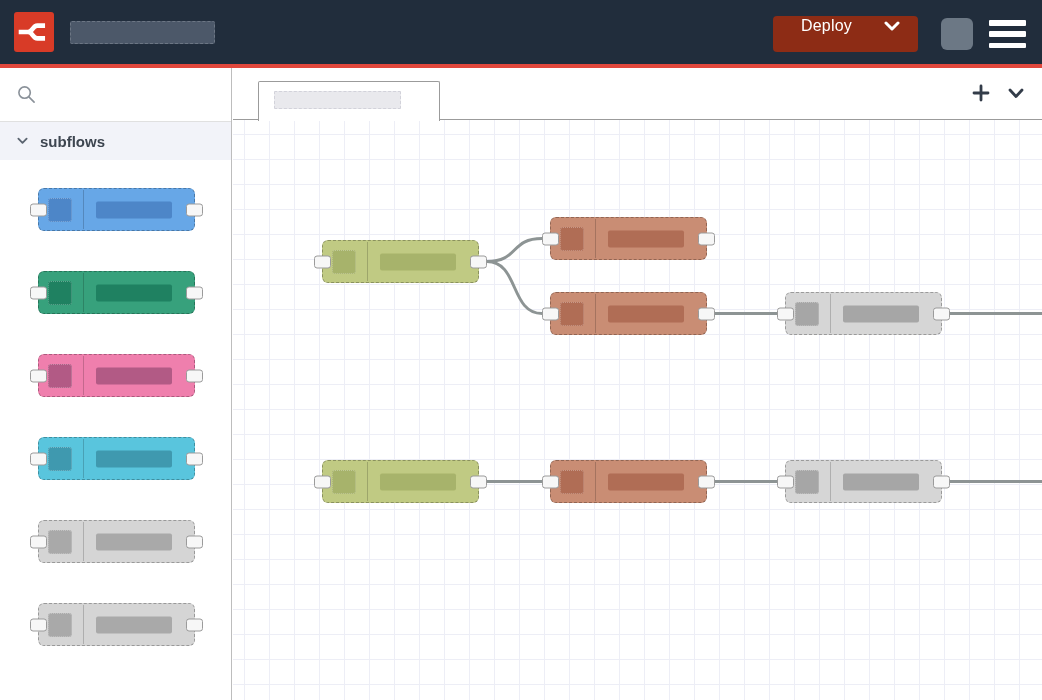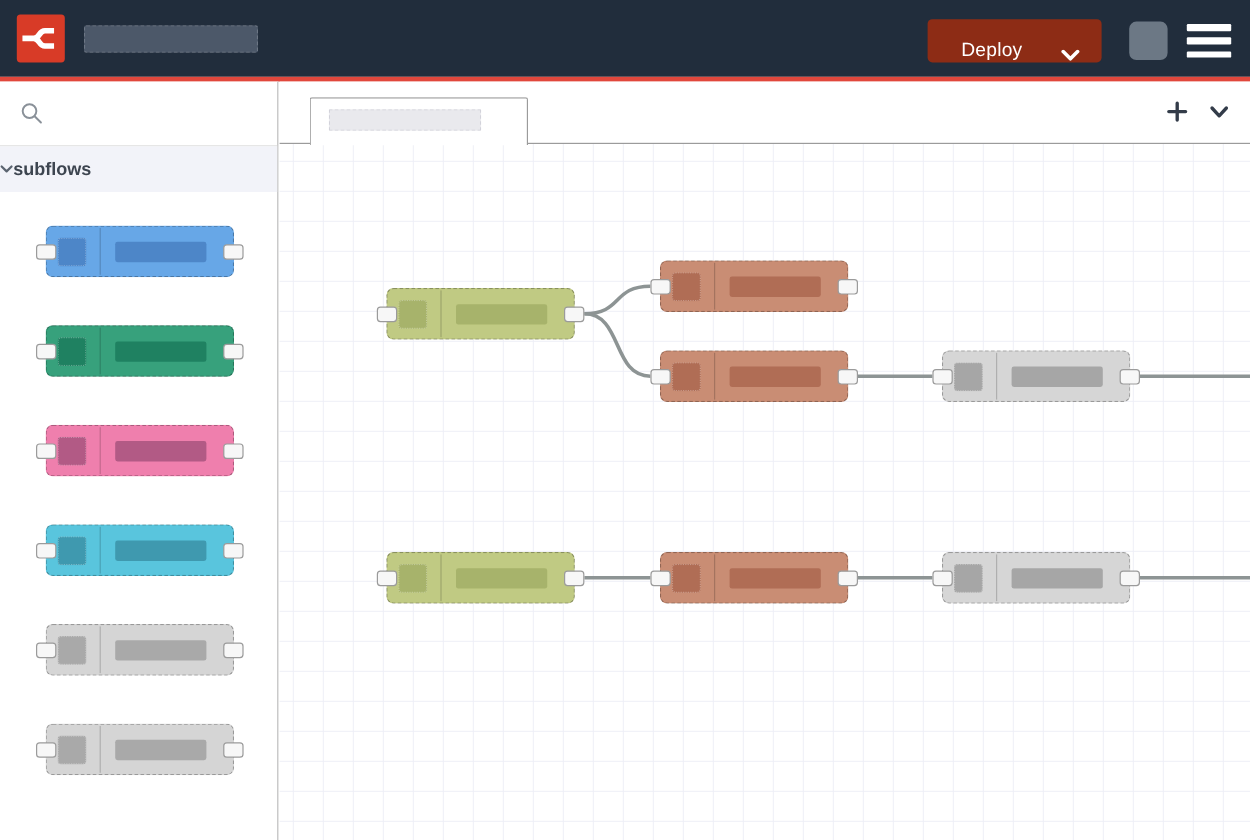--- a/index.html
+++ b/index.html
@@ -16,44 +16,44 @@
     position:absolute;left:14px;top:12px;width:40px;height:40px;
     background:#d83b27;border-radius:3px;display:flex;align-items:center;justify-content:center;
   }
   .title-block{
     position:absolute;left:70px;top:21px;width:145px;height:23px;
     background:#4c5869;border-radius:2px;border:1px dashed rgba(255,255,255,.18);box-sizing:border-box;
   }
   .deploy-btn{
     position:absolute;left:773px;top:16px;width:145px;height:36px;
     background:#8d2c15;border:none;border-radius:4px;cursor:pointer;
-    display:flex;align-items:flex-end;justify-content:space-between;
-    padding:0 18px 0 28px;box-sizing:border-box;
+    display:flex;align-items:center;justify-content:space-between;
+    padding:0 18px 16px 28px;box-sizing:border-box;
   }
   .deploy-btn span{color:#fff;font-size:16px;letter-spacing:.2px;}
   .avatar{
     position:absolute;left:941px;top:18px;width:32px;height:32px;
     background:#6c7885;border-radius:6px;
   }
   .hamburger{
     position:absolute;left:989px;top:20px;width:37px;height:28px;cursor:pointer;
     display:flex;flex-direction:column;justify-content:space-between;
   }
   .hamburger i{display:block;height:5.5px;background:#fff;border-radius:1px;}
   .accent-line{position:absolute;left:0;top:64px;width:1042px;height:4px;background:#e1473c;}
 
   
   .sidebar{
     position:absolute;left:0;top:68px;width:232px;height:632px;background:#fff;
     border-right:1px solid #bdbdbd;box-sizing:border-box;
   }
   .search-row{height:54px;border-bottom:1px solid #e0e0e0;display:flex;align-items:center;padding-left:17px;box-sizing:border-box;}
   .section-header{
-    height:38px;background:#f2f3f9;display:flex;align-items:center;
-    cursor:pointer;
+    height:38px;background:#f2f3f9;display:flex;align-items:center;gap:12px;
+    padding-left:17px;cursor:pointer;
   }
   .section-header .lbl{font-size:15px;font-weight:600;color:#3d4550;}
   .palette-list{padding-top:28px;}
   .palette-item{margin:0 0 40px 38px;}
 
   
   .nr-node{
     position:relative;width:157px;height:43px;border-radius:6px;box-sizing:border-box;
     background:var(--body);border:1px dashed rgba(0,0,0,.28);cursor:pointer;
   }

